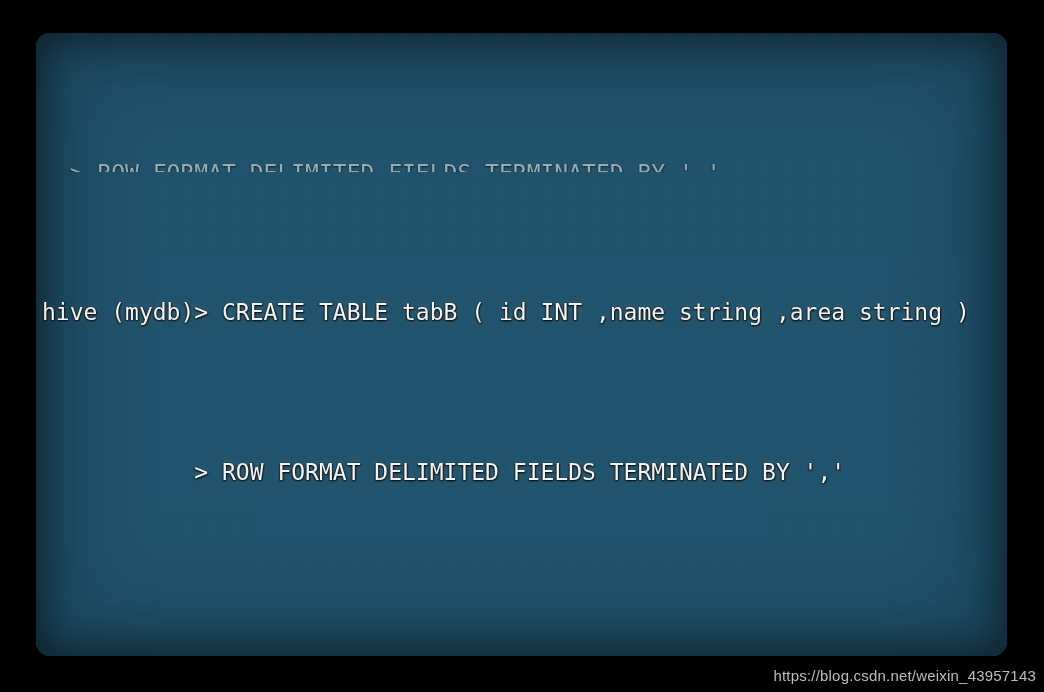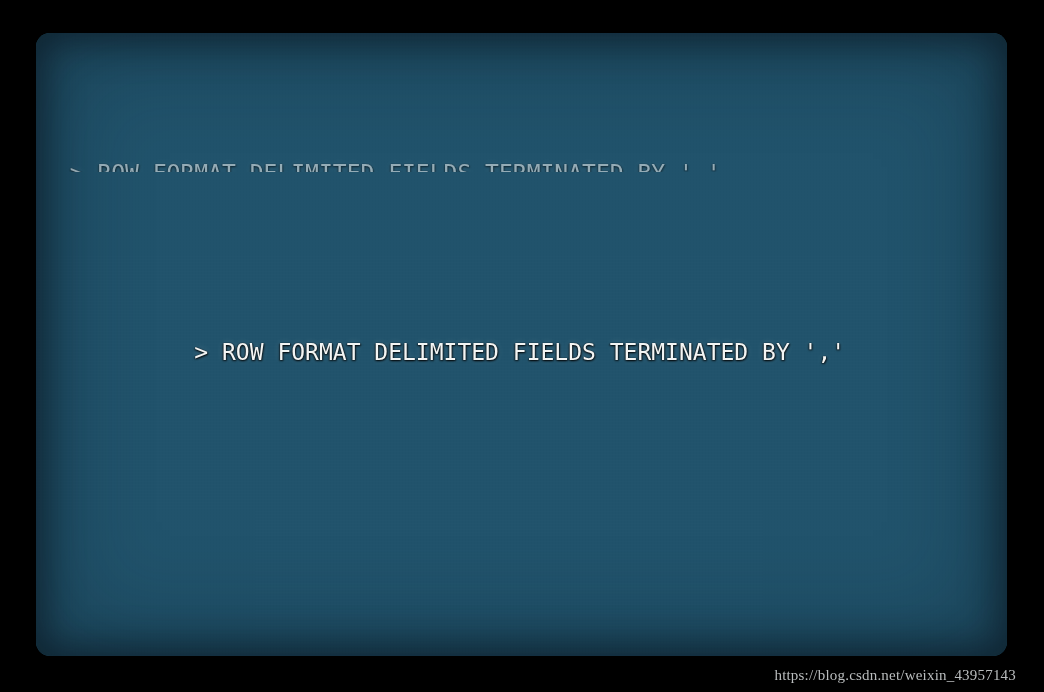--- a/index.html
+++ b/index.html
@@ -88,37 +88,38 @@
   .line.clipped {
     height:19px;
     line-height:40px;
     overflow:hidden;
     opacity:0.55;
   }
 
   
   #watermark {
     position:absolute;
-    right:28px;
+    right:8px;
     bottom:8px;
-    font-family:Liberation Serif, serif;
+    font-family:Liberation Sans, sans-serif;
     font-size:15px;
     color:#b9bcbd;
     letter-spacing:0.2px;
     z-index:5;
   }
 </style>
 </head>
 <body>
 
 <div id="terminal">
   <div id="screen">
 
     <div class="line clipped">  &gt; ROW FORMAT DELIMITED FIELDS TERMINATED BY ','</div>
 
+    <div class="line">hive (mydb)&gt; CREATE TABLE tabB ( id INT ,name string ,area string )</div>
 
     <div class="line">           &gt; ROW FORMAT DELIMITED FIELDS TERMINATED BY ','</div>
 
 
     
 
     
 
     
 

